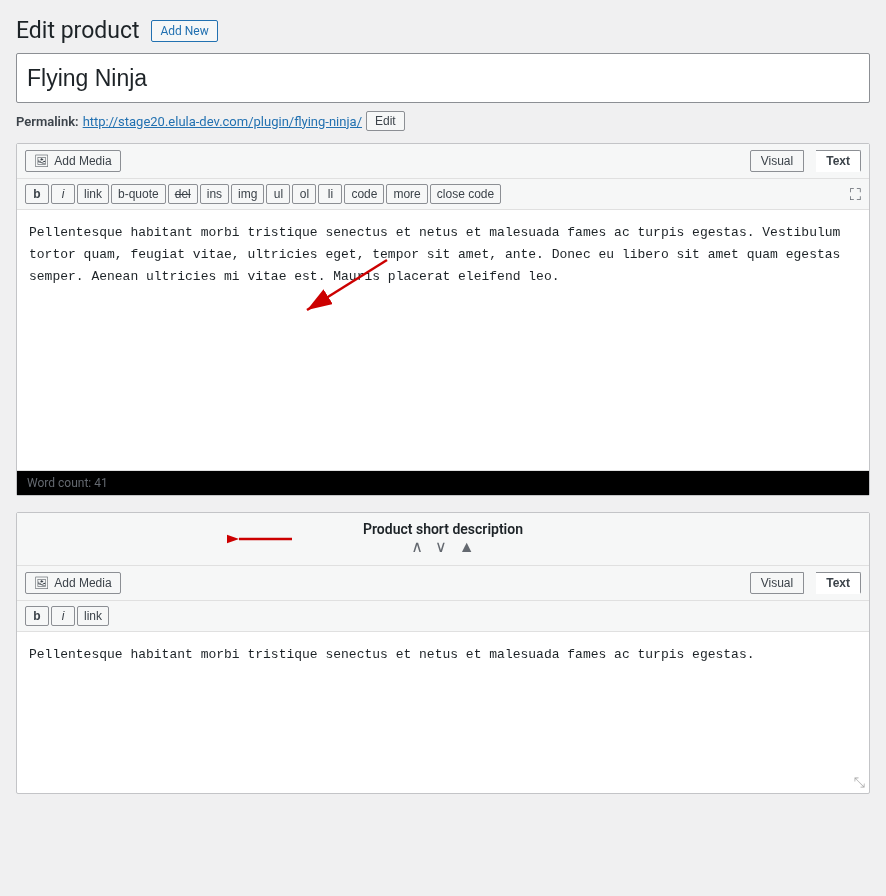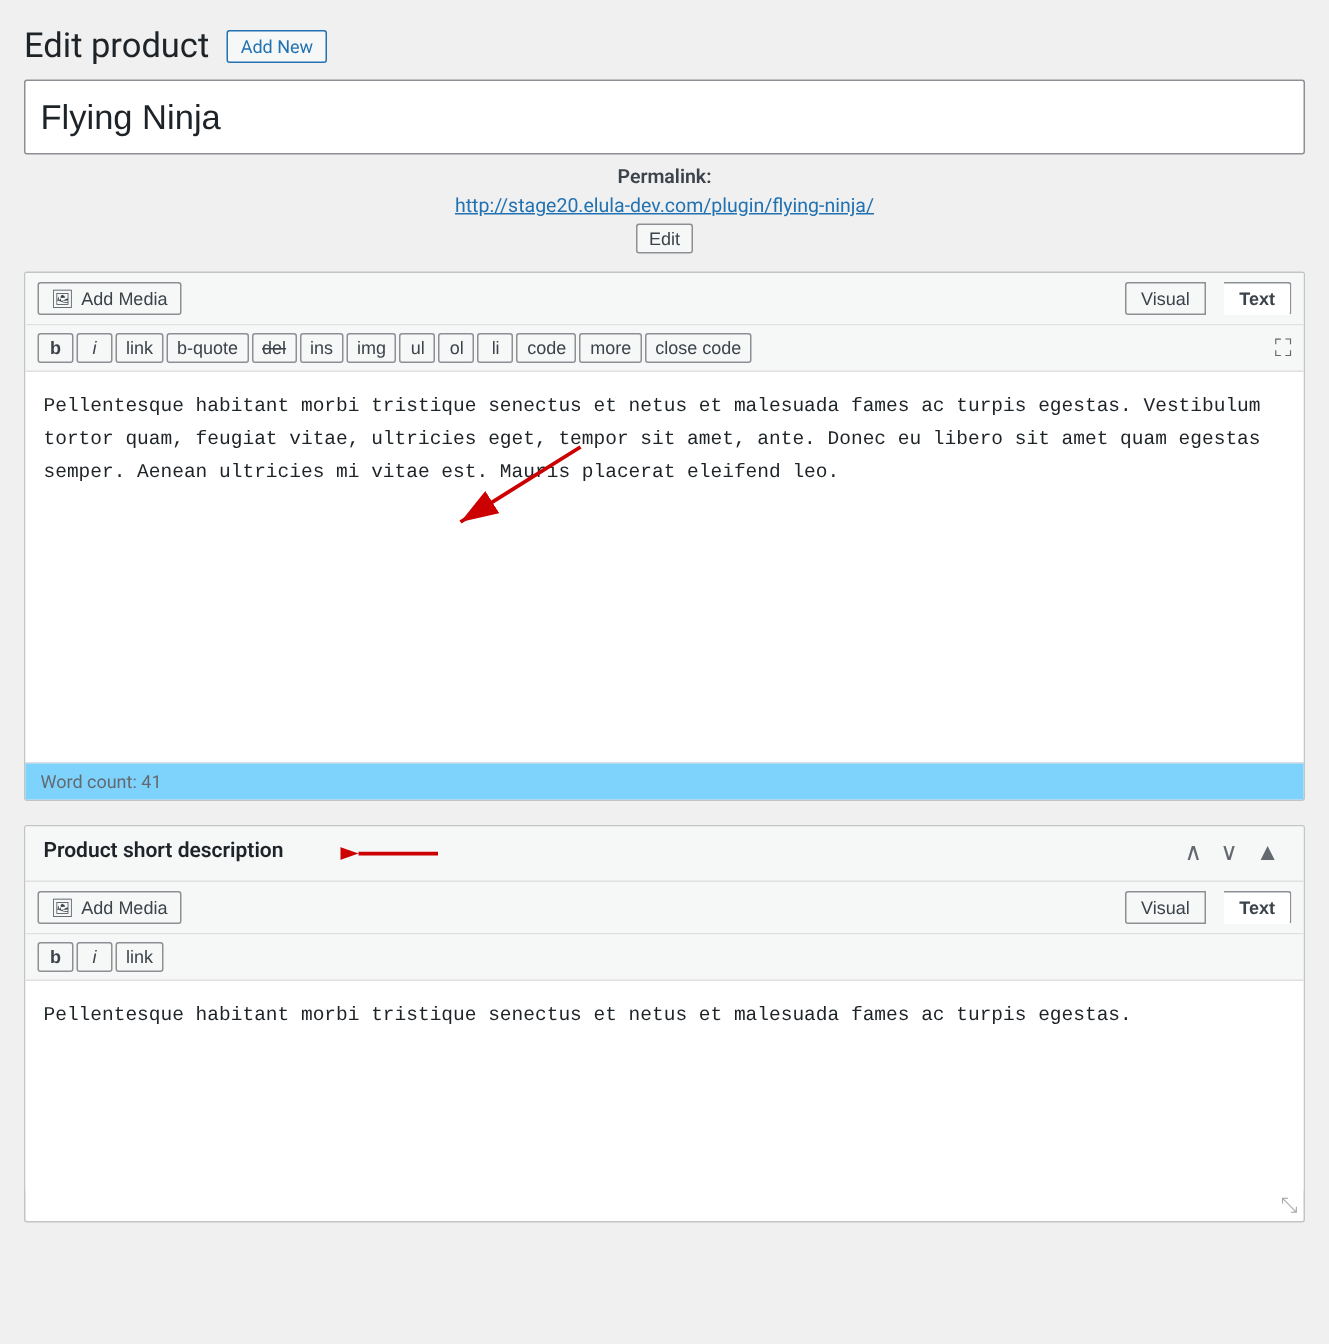--- a/index.html
+++ b/index.html
@@ -53,21 +53,20 @@
       outline: none;
     }
 
     .permalink-row {
       display: flex;
       align-items: center;
       gap: 4px;
       margin-bottom: 12px;
       font-size: 13px;
       flex-wrap: wrap;
-      flex-direction: column;
     }
     .permalink-label { font-weight: 600; }
     .permalink-url { color: #2271b1; text-decoration: underline; cursor: pointer; }
     .permalink-edit-btn {
       padding: 2px 8px;
       font-size: 12px;
       background: #f6f7f7;
       border: 1px solid #8c8f94;
       border-radius: 2px;
       cursor: pointer;
@@ -162,39 +161,41 @@
       background: #fff;
       position: relative;
     }
 
     .editor-footer {
       display: flex;
       align-items: flex-start;
       justify-content: space-between;
       padding: 5px 10px;
       border-top: 1px solid #e0e0e0;
-      background: #7dd3fc;
+      background: #000000;
       font-size: 12px;
       color: #646970;
     }
 
     
     .section-box {
       background: #fff;
       border: 1px solid #c3c4c7;
       border-radius: 2px;
     }
 
     .section-header {
       display: flex;
+      align-items: center;
       justify-content: space-between;
       padding: 8px 12px;
       border-bottom: 1px solid #e0e0e0;
       background: #f6f7f7;
       position: relative;
+      flex-direction: column;
     }
 
     .section-title {
       font-size: 14px;
       font-weight: 600;
       color: #1d2327;
     }
 
     .section-controls {
       display: flex;

